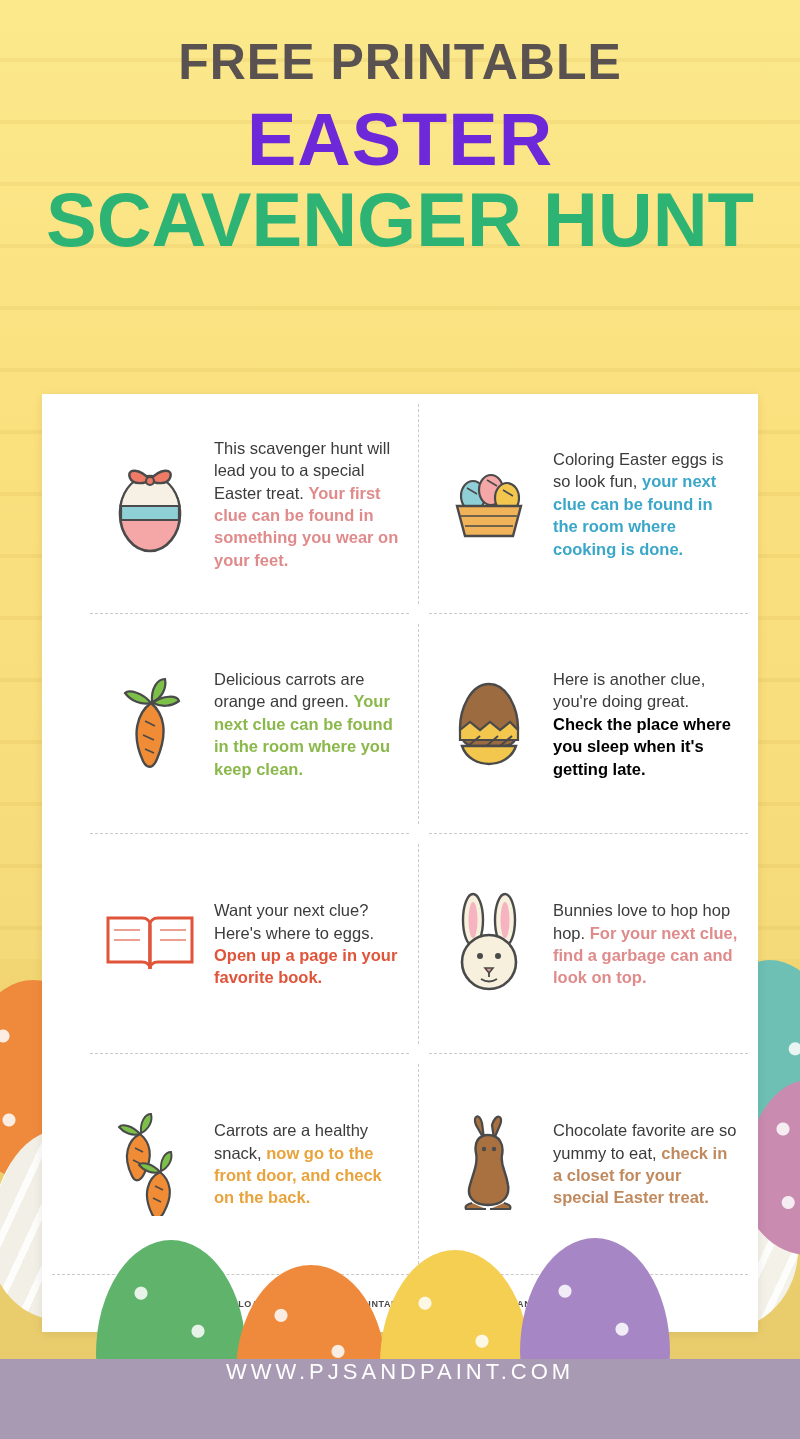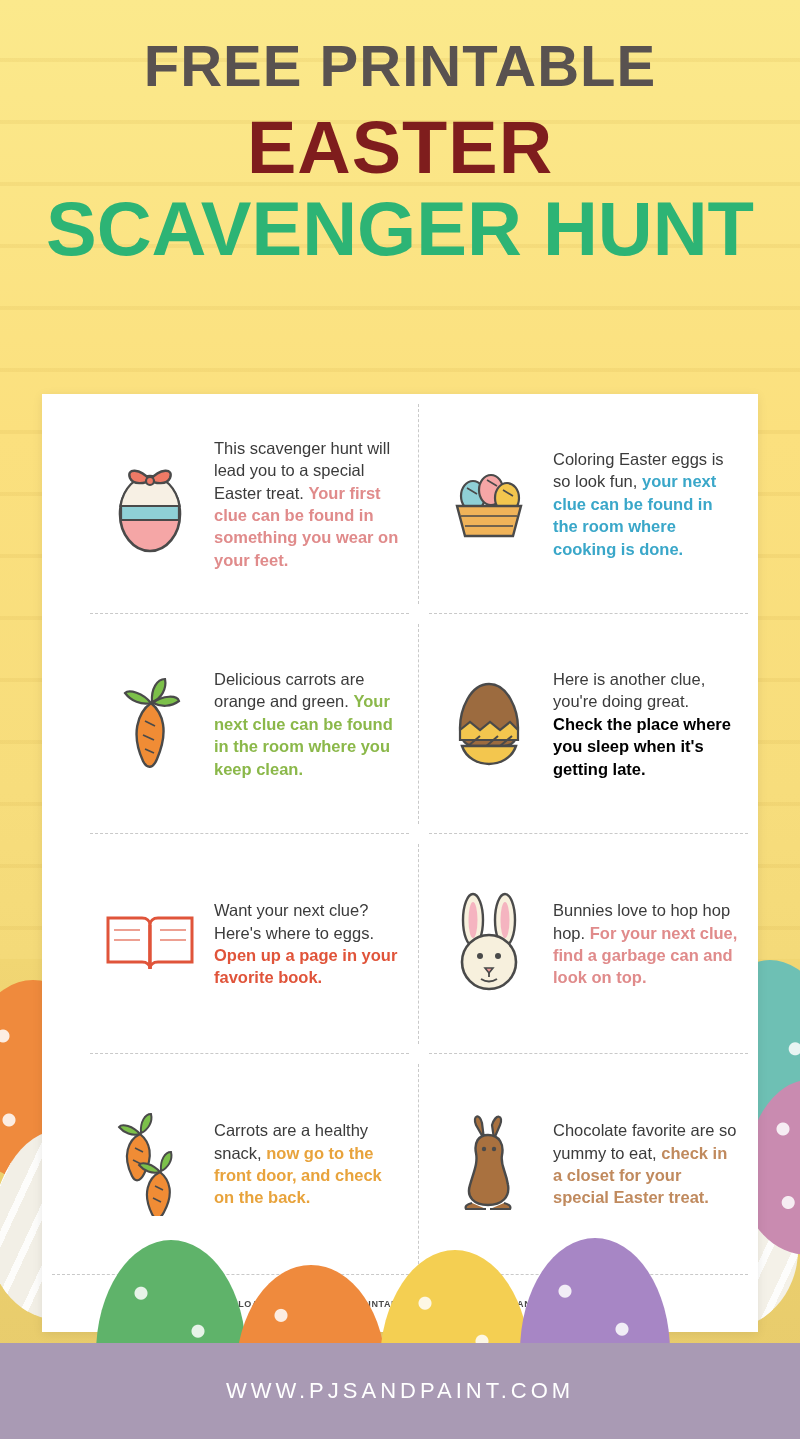--- a/index.html
+++ b/index.html
@@ -32,25 +32,24 @@
         rgba(216,180,80,0.18) 58px,
         rgba(216,180,80,0.18) 62px);
   }
   .bg-bottom {
     position: absolute;
     left: 0; right: 0; bottom: 0; height: 480px;
     background: linear-gradient(180deg, #f1d673 0%, #ecd06e 35%, #e7cb6c 100%);
   }
   .footer-band {
     position: absolute;
-    left: 0; right: 0; bottom: 0; height: 96px;
+    left: 0; right: 0; bottom: 0; height: 80px;
     background: #a99ab4;
     z-index: 6;
     display: flex;
-    align-items: center;
     justify-content: center;
   }
   .footer-band .url {
     color: #ffffff;
     letter-spacing: 4px;
     font-size: 22px;
     font-weight: 400;
   }
 
   
@@ -81,30 +80,30 @@
   }
 
   
   .headings {
     position: relative;
     z-index: 3;
     text-align: center;
     padding-top: 36px;
   }
   .h-free {
-    font-size: 58px;
+    font-size: 50px;
     font-weight: 800;
     color: #595250;
     letter-spacing: 1px;
     line-height: 1.05;
   }
   .h-easter {
     font-size: 74px;
     font-weight: 800;
-    color: #7f1d1d;
+    color: #6d28d9;
     letter-spacing: 1px;
     line-height: 1.12;
     margin-top: 10px;
   }
   .h-hunt {
     font-size: 76px;
     font-weight: 800;
     color: #2db475;
     letter-spacing: 0px;
     line-height: 1.12;

